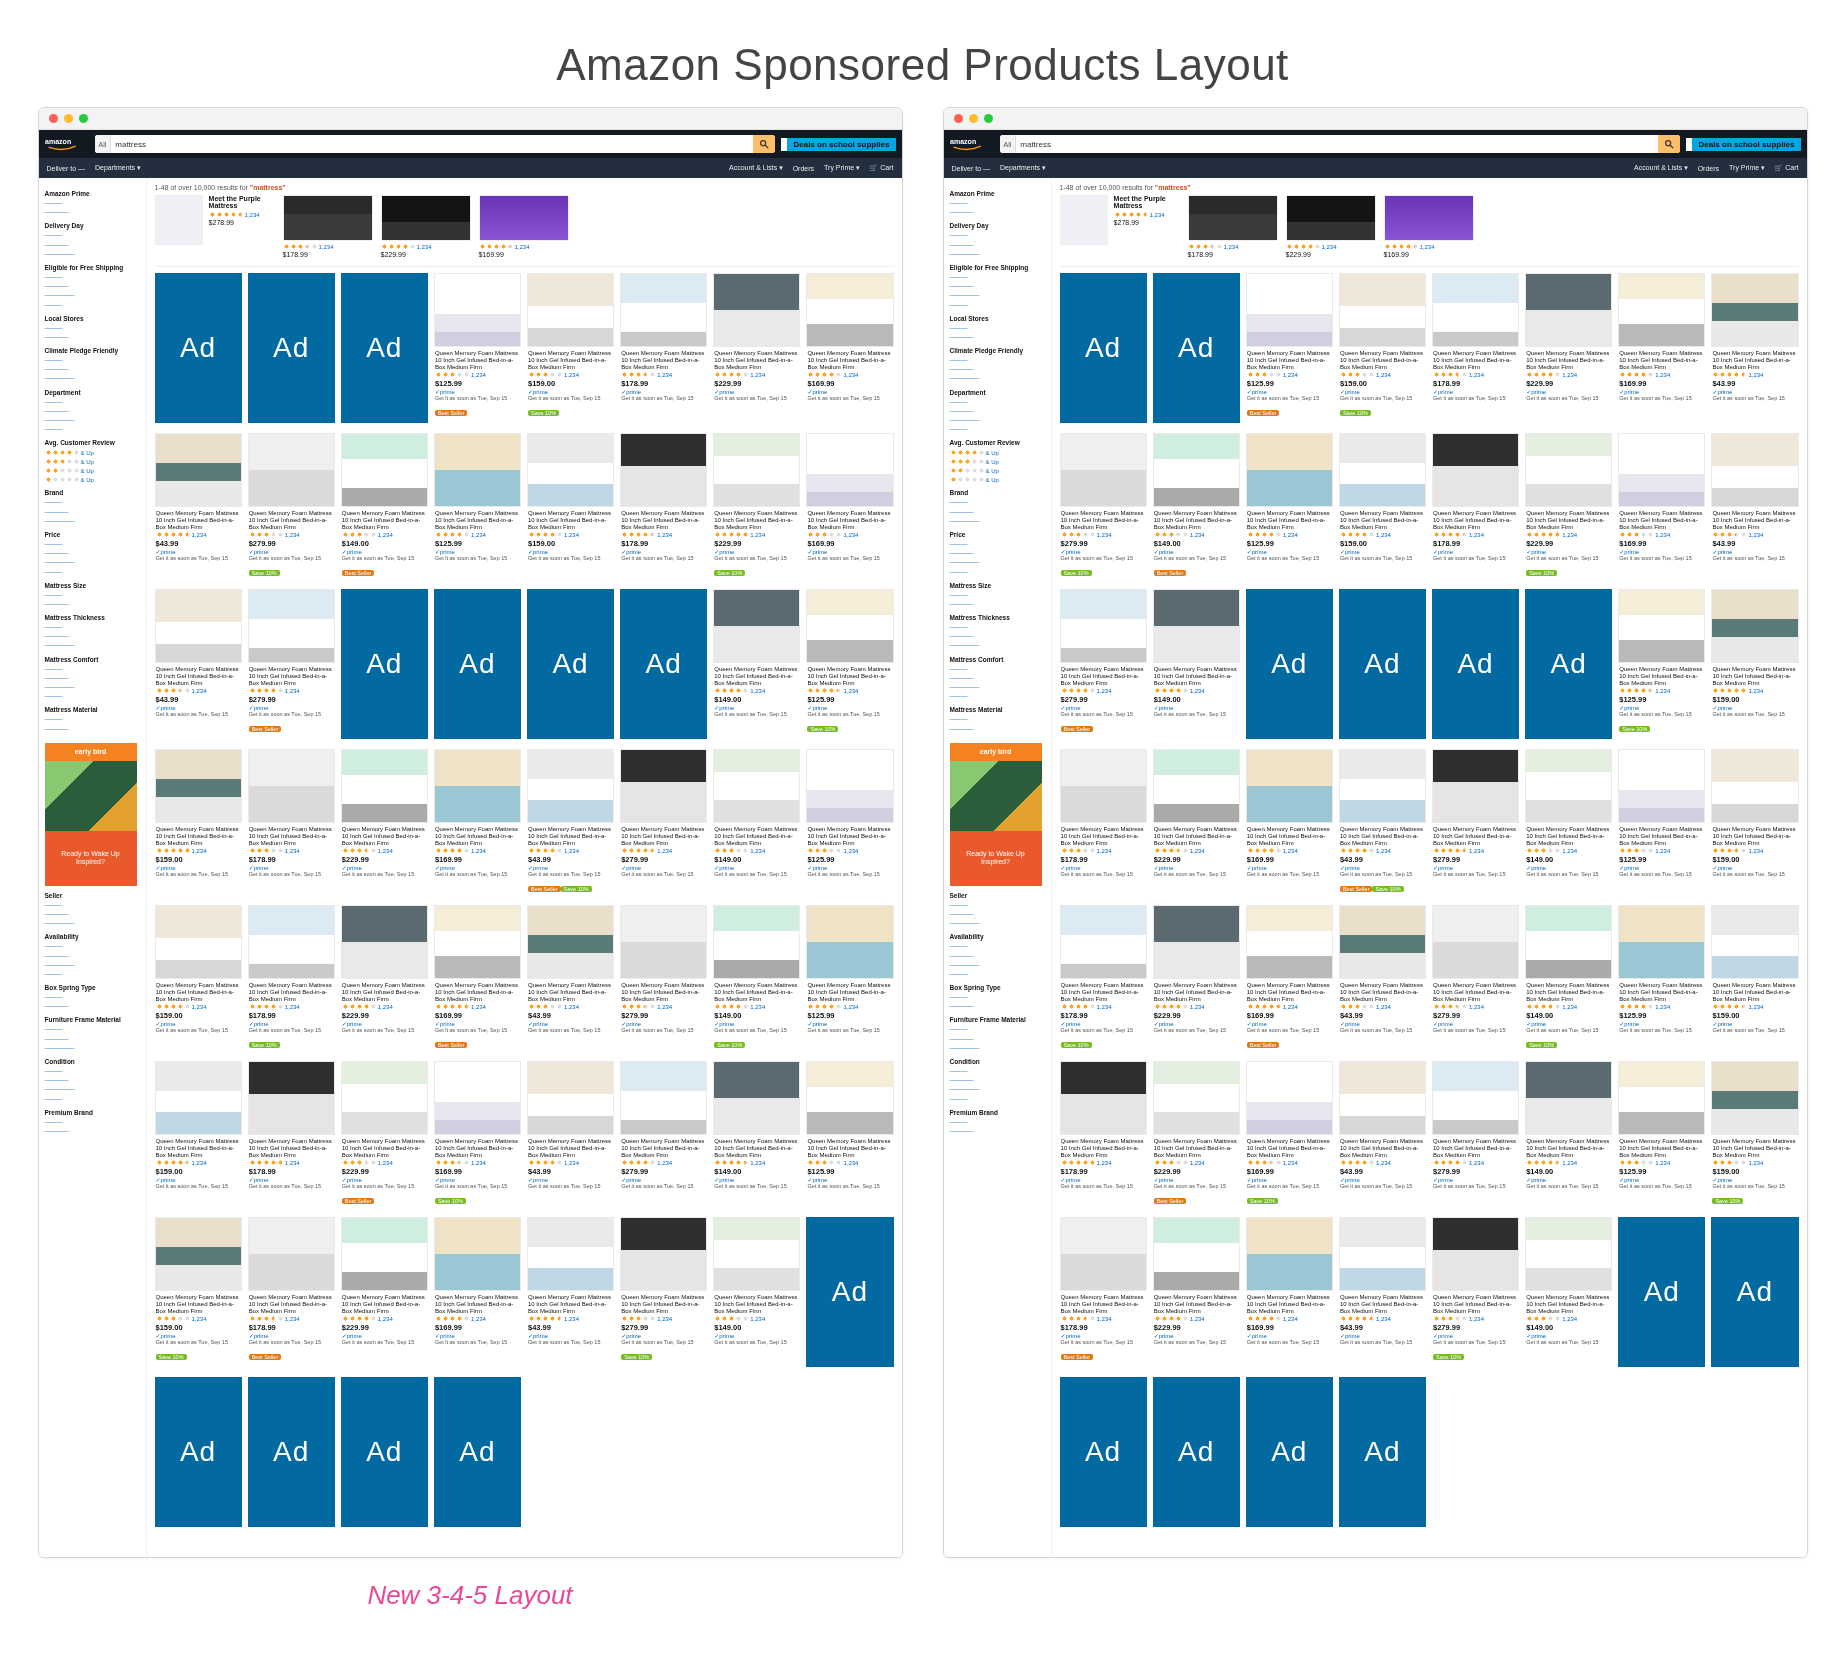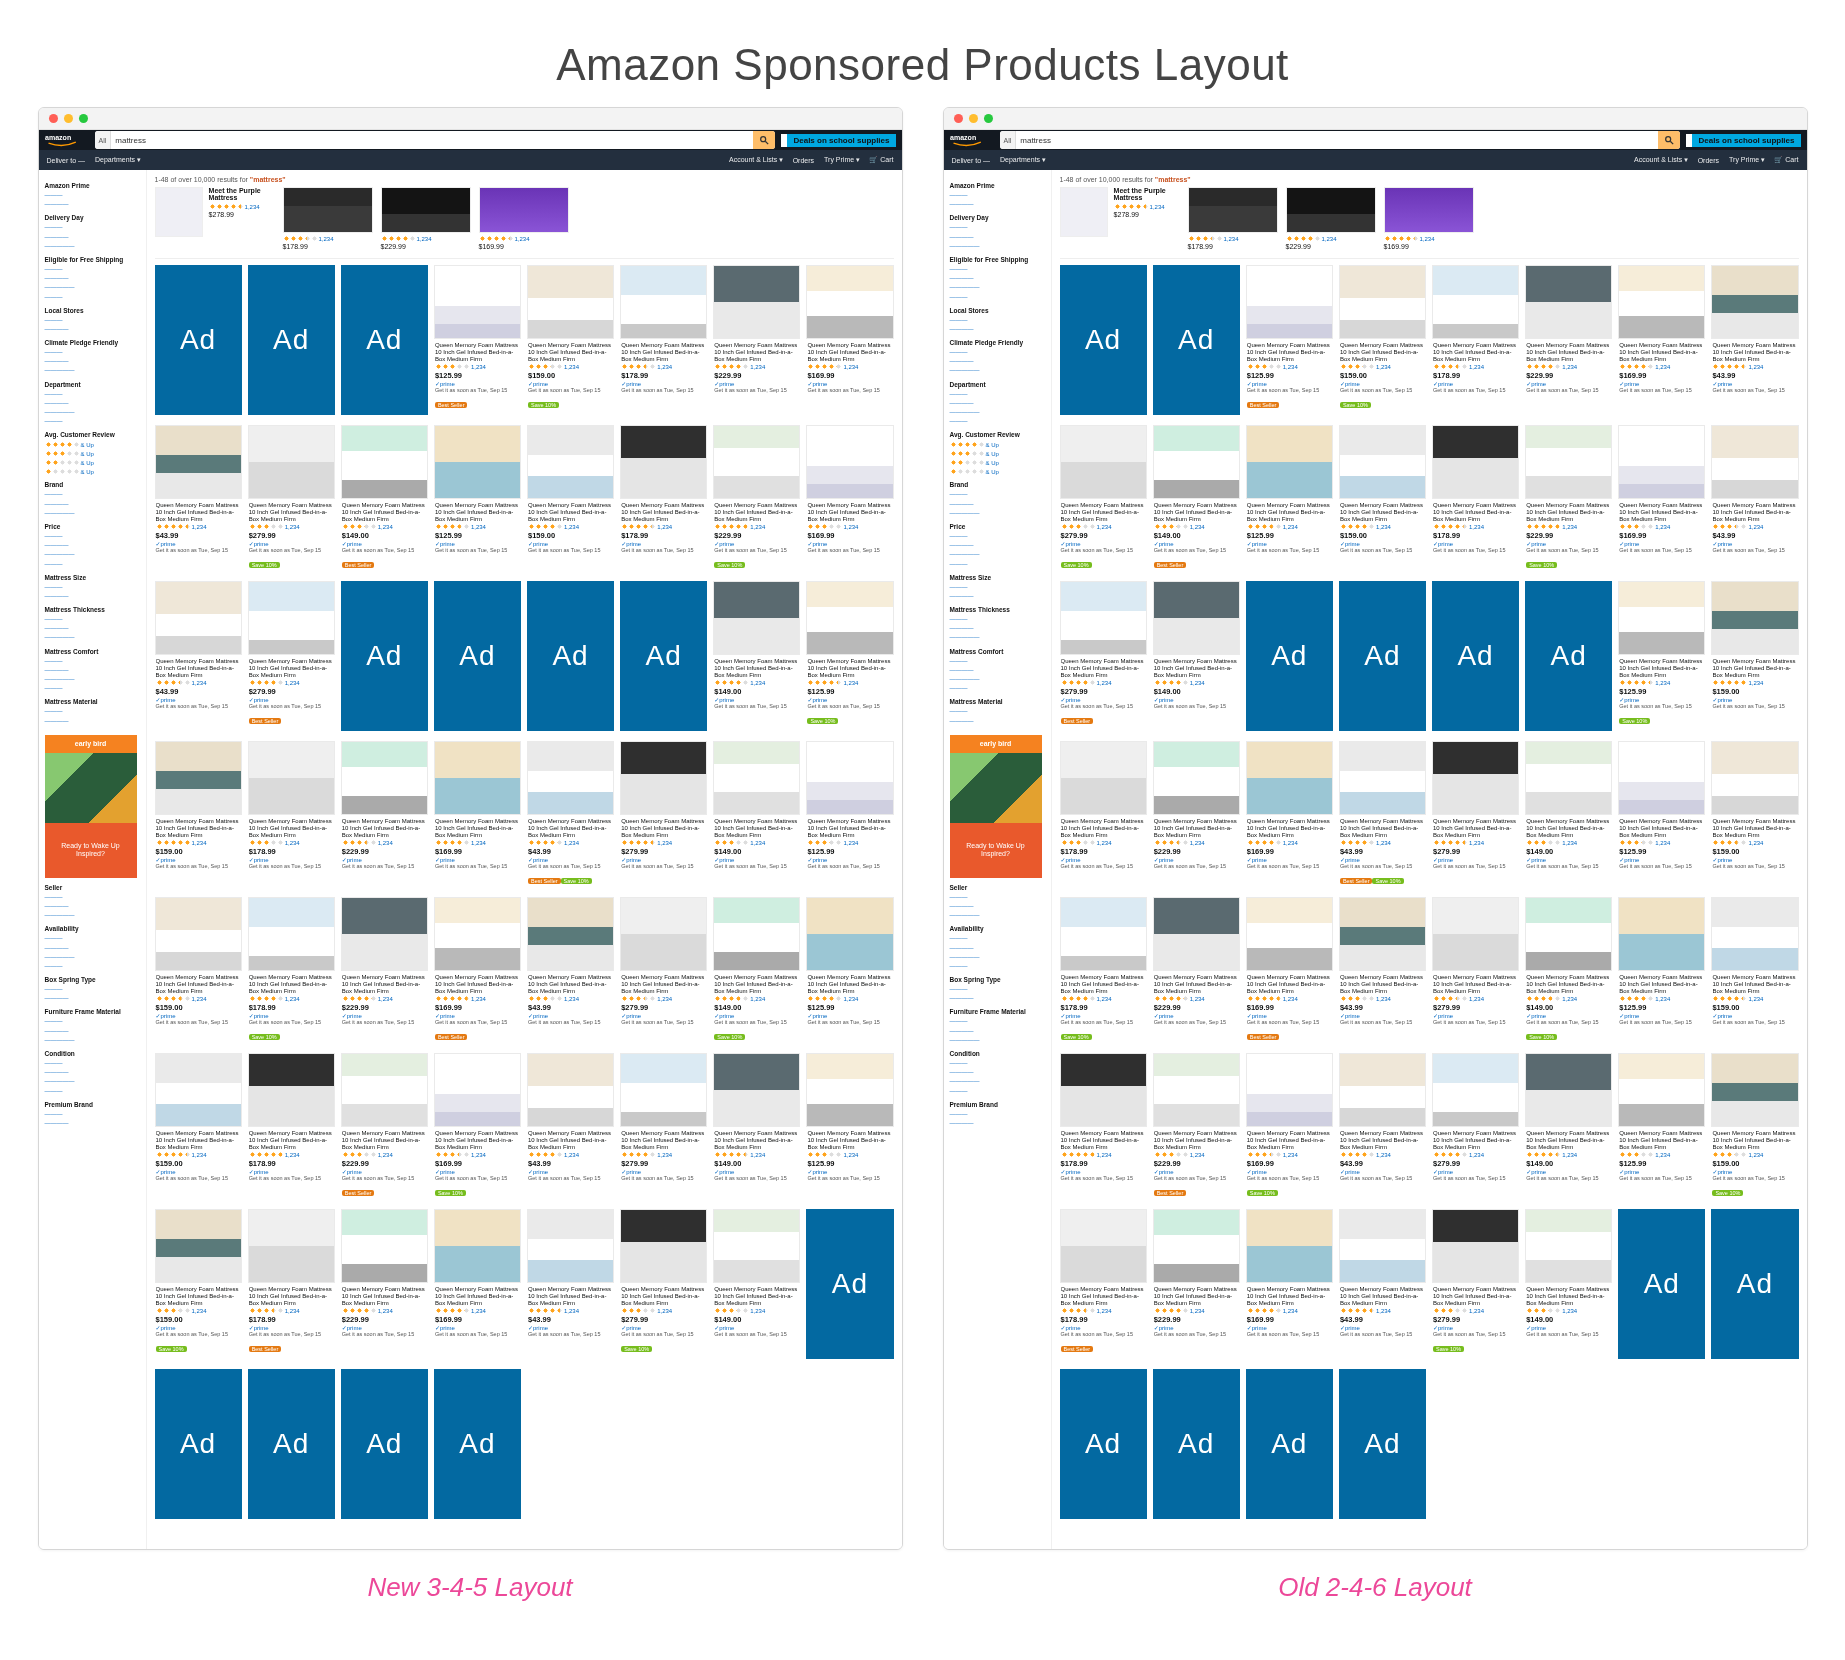--- a/index.html
+++ b/index.html
@@ -41,21 +41,21 @@
     gap: 6px;
   }
   .dot { width: 9px; height: 9px; border-radius: 50%; }
   .dot.red { background: #ff5f56; }
   .dot.yellow { background: #ffbd2e; }
   .dot.green { background: #27c93f; }
 
   
   .nav-top {
     background: #131921;
-    height: 20px;
+    height: 28px;
     display: flex;
     align-items: center;
     padding: 0 6px;
     gap: 6px;
   }
   .logo-block { color: #fff; font-size: 10px; font-weight: 700; display: flex; align-items: center; }
   .logo-block svg { display: block; }
   .search-row {
     flex: 1;
     display: flex;
@@ -1730,15 +1730,14 @@
                 <div class="ad">Ad</div>
                 <div></div>
                 <div></div>
                 <div></div>
                 <div></div>
               </div>
             </div>
         </div>
       </div>
     </div>
-    <div class="caption">Old 2-4-6 Layout</div>
   </div>
 </div>
 
 </body></html>

